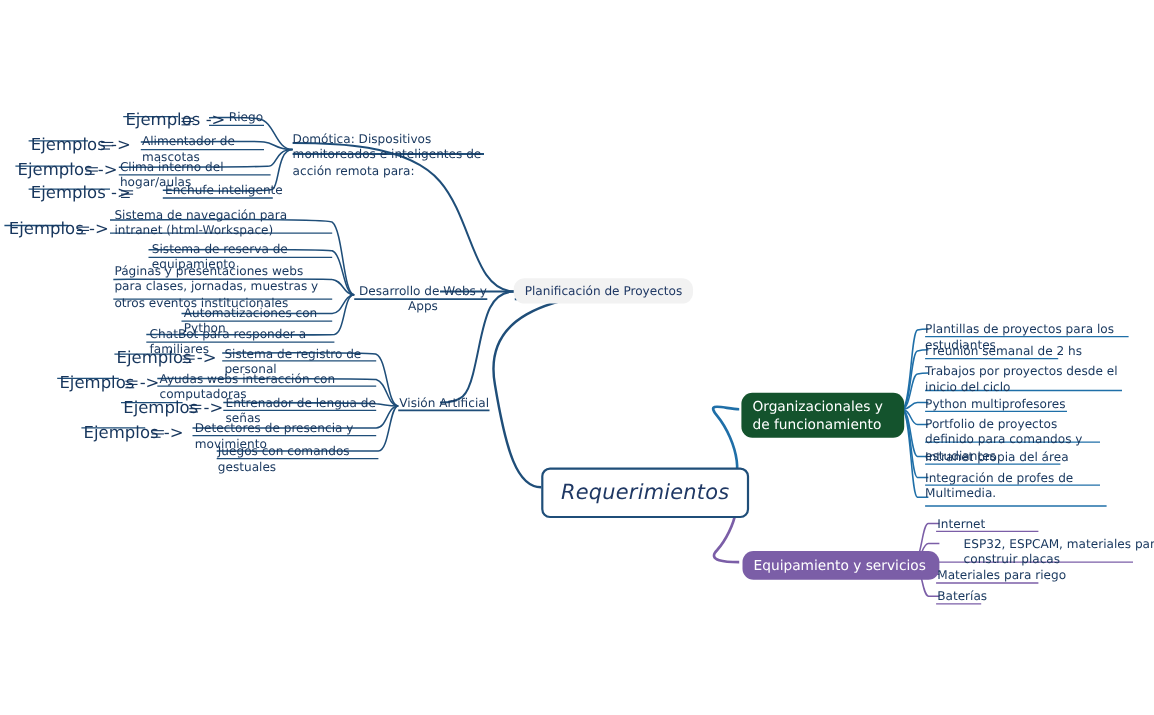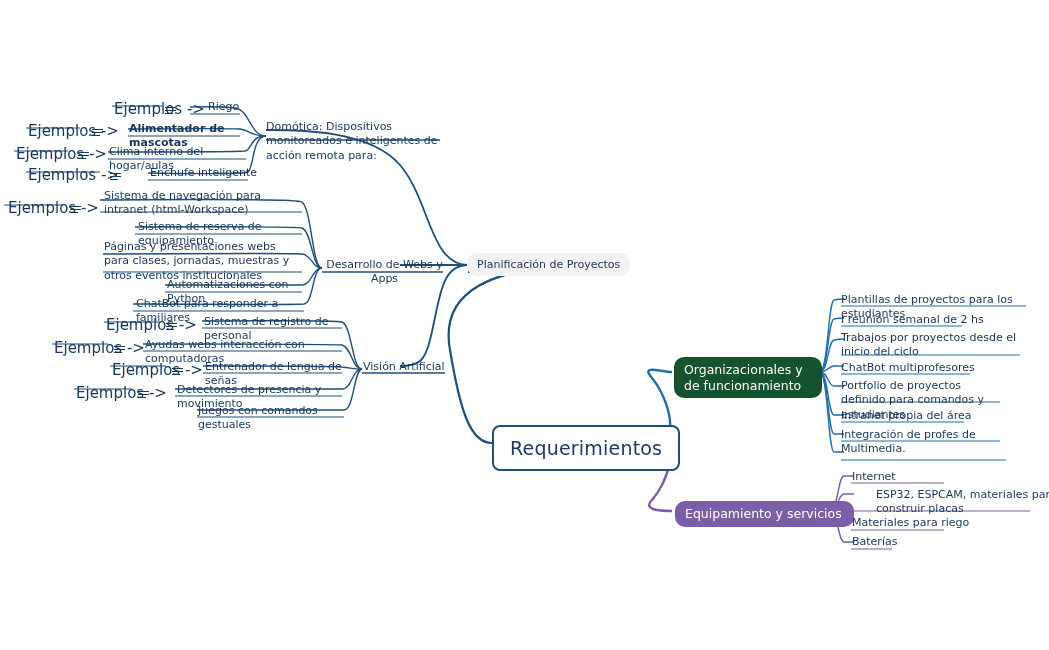--- a/index.html
+++ b/index.html
@@ -30,20 +30,21 @@
   
   .root-node {
     border: 2px solid #1f4e79;
     border-radius: 8px;
     background: #ffffff;
     color: #1f3864;
     font-size: 19px;
     padding: 10px 16px;
     letter-spacing: 0.2px;
     white-space: nowrap;
+    font-style: italic;
   }
   
   .branch-plan {
     background: #f2f2f2;
     border-radius: 10px;
     color: #1f3864;
     font-size: 11px;
     padding: 5px 10px;
     white-space: nowrap;
   }
@@ -203,21 +204,21 @@
   <div class="node leaf" style="left:208px; top:100px; width:60px; text-align:left;">
     <span class="node-text">Riego</span>
   </div>
   <div class="node ex-label" style="left:114px; top:100px;">
     <span>Ejemplos -&gt;</span>
   </div>
   <div class="node" style="left:165px; top:101px;">
     <span class="note-icon"><i></i><i></i><i></i></span>
   </div>
 
-  <div class="node leaf" style="left:129px; top:122px; width:115px;font-weight:bold;">
+  <div class="node leaf" style="left:129px; top:122px; width:115px;">
     <span class="node-text">Alimentador de mascotas</span>
   </div>
   <div class="node ex-label" style="left:28px; top:122px;">
     <span>Ejemplos -&gt;</span>
   </div>
   <div class="node" style="left:92px; top:123px;">
     <span class="note-icon"><i></i><i></i><i></i></span>
   </div>
 
   <div class="node leaf" style="left:109px; top:145px; width:140px;">
@@ -325,21 +326,21 @@
   <div class="node leaf" style="left:841px; top:293px; width:190px;">
     <span class="node-text">Plantillas de proyectos para los estudiantes</span>
   </div>
   <div class="node leaf" style="left:841px; top:313px; width:190px;">
     <span class="node-text">I reunión semanal de 2 hs</span>
   </div>
   <div class="node leaf" style="left:841px; top:331px; width:182px;">
     <span class="node-text">Trabajos por proyectos desde el inicio del ciclo</span>
   </div>
   <div class="node leaf" style="left:841px; top:361px; width:190px;">
-    <span class="node-text">ChatBot multiprofesores</span>
+    <span class="node-text">Python multiprofesores</span>
   </div>
   <div class="node leaf" style="left:841px; top:379px; width:165px;">
     <span class="node-text">Portfolio de proyectos definido para comandos y estudiantes</span>
   </div>
   <div class="node leaf" style="left:841px; top:409px; width:190px;">
     <span class="node-text">Intranet propia del área</span>
   </div>
   <div class="node leaf" style="left:841px; top:428px; width:190px;">
     <span class="node-text">Integración de profes de Multimedia.</span>
   </div>

